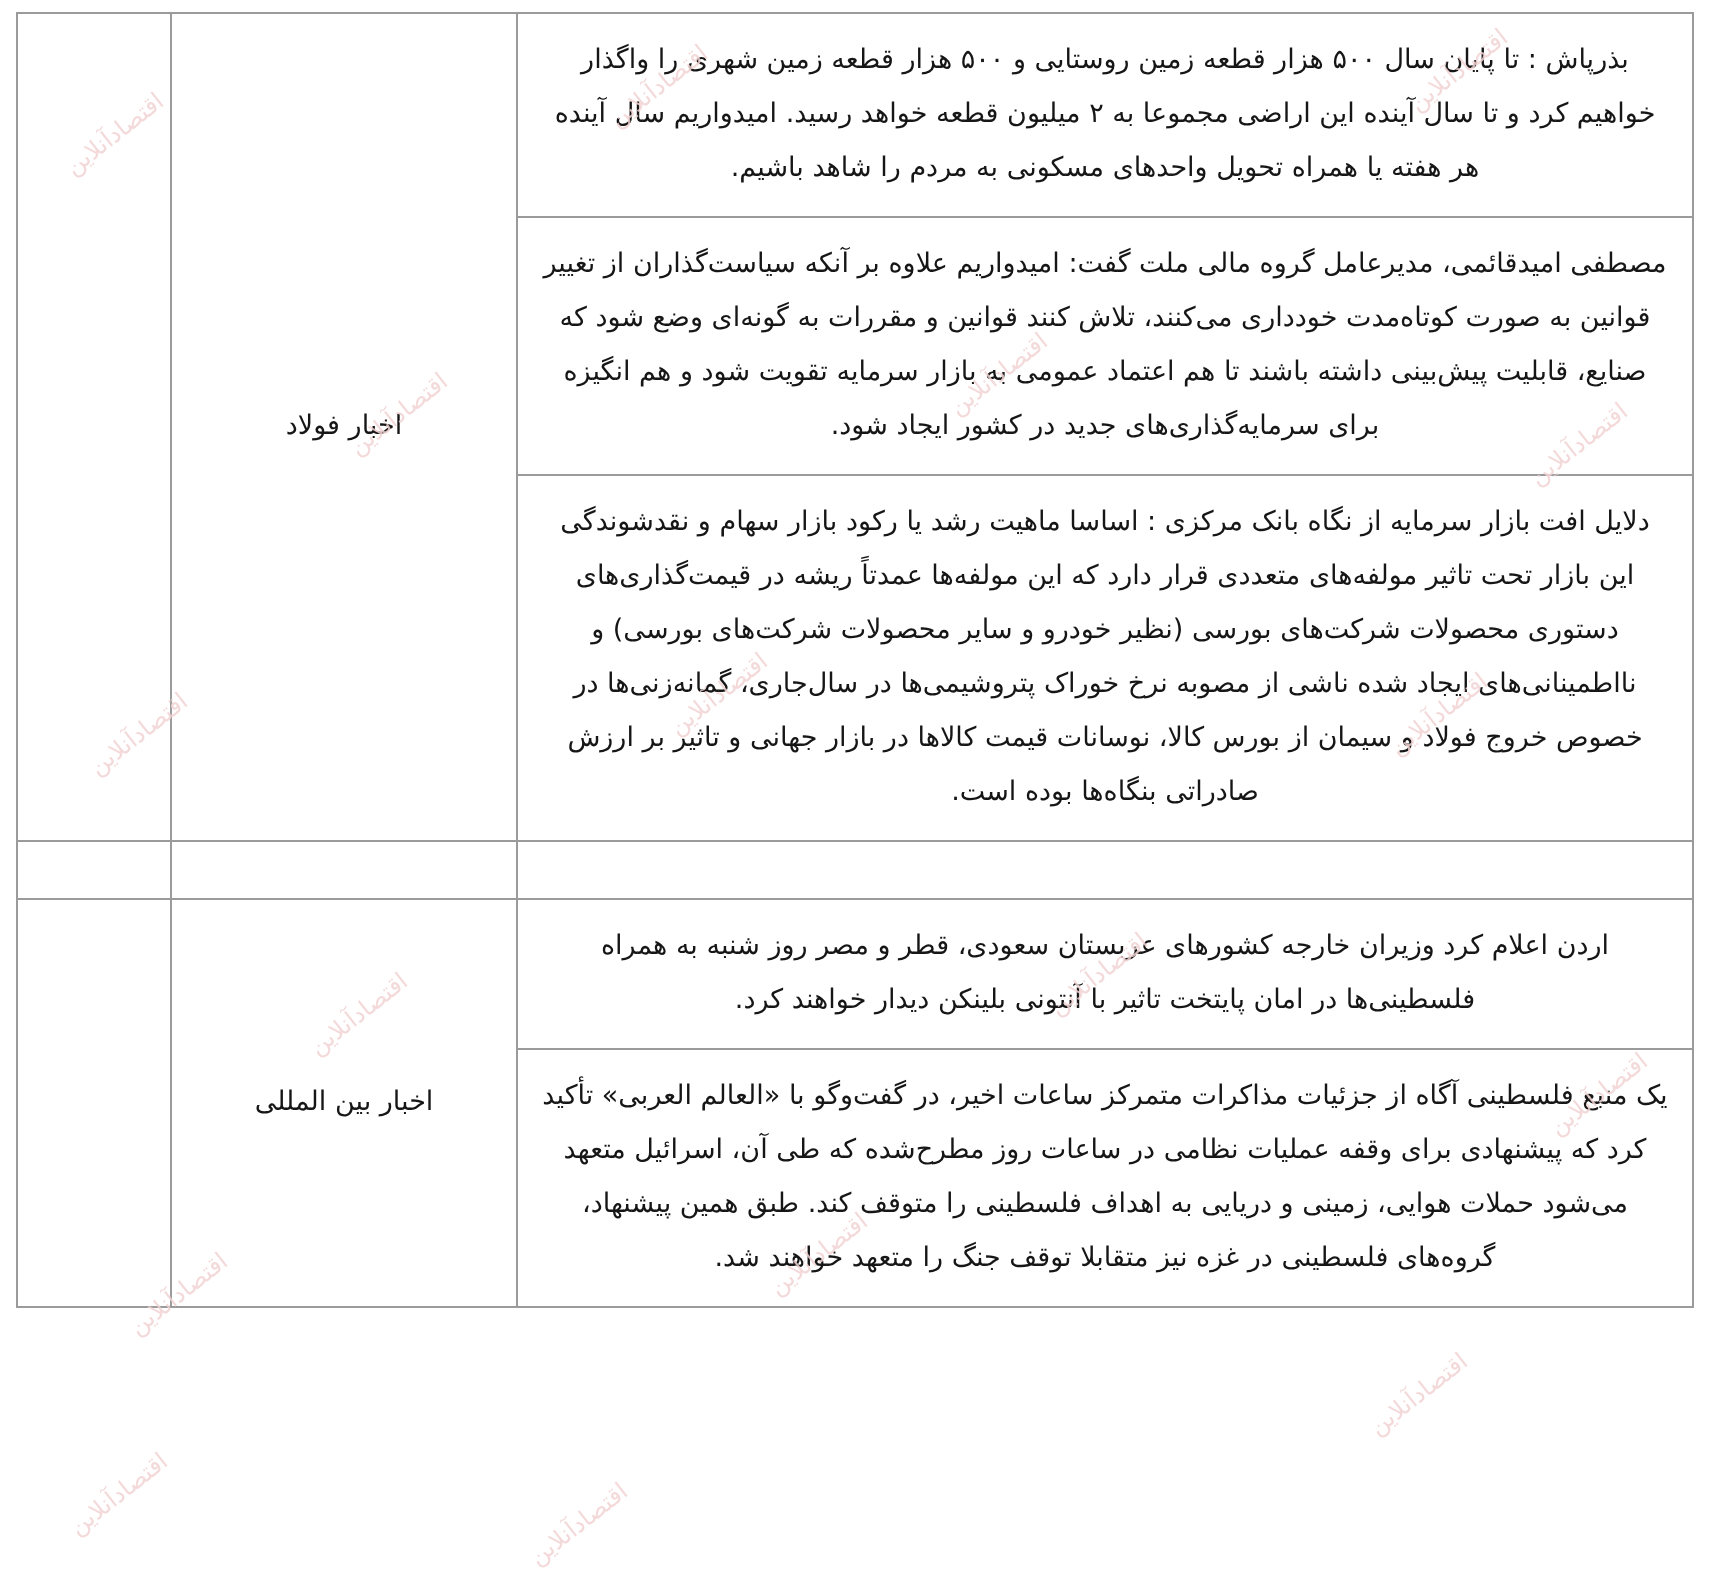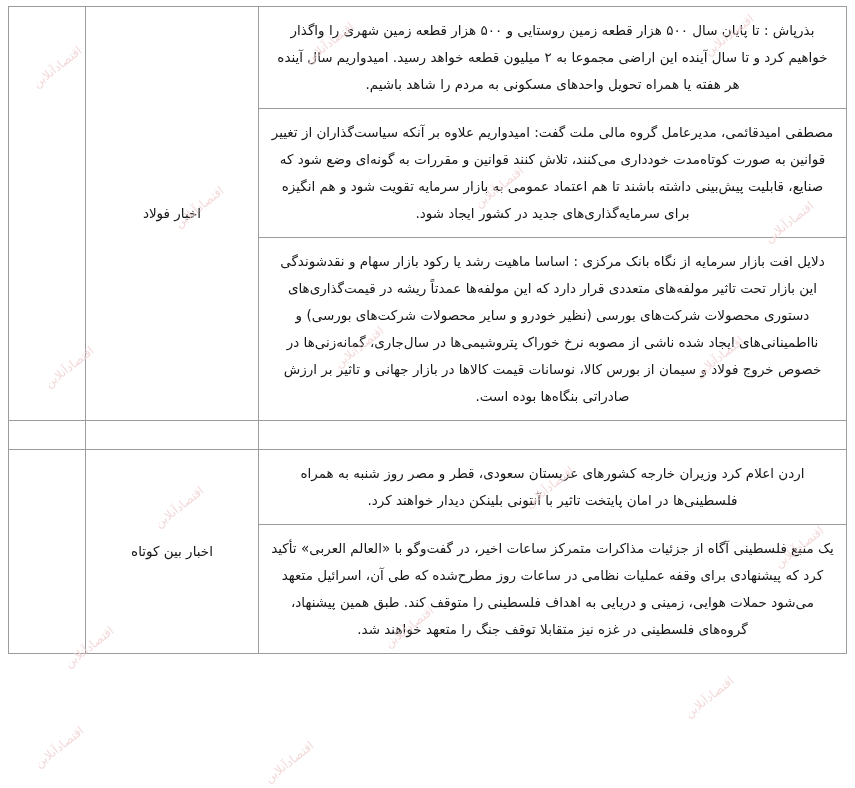--- a/index.html
+++ b/index.html
@@ -103,21 +103,21 @@
         <td class="empty-row-cell"></td>
         <td class="empty-row-cell"></td>
         <td class="empty-row-cell"></td>
       </tr>
 
       <tr>
         <td class="body-cell">
           <span class="cell-inner">اردن اعلام کرد وزیران خارجه کشورهای عربستان سعودی، قطر و مصر روز شنبه به همراه فلسطینی‌ها در امان پایتخت تاثیر با آنتونی بلینکن دیدار خواهند کرد.</span>
         </td>
         <td class="cat-cell" rowspan="2">
-          <span class="cell-inner">اخبار بین کوتاه</span>
+          <span class="cell-inner">اخبار بین المللی</span>
         </td>
         <td class="spacer-cell" rowspan="2"></td>
       </tr>
 
       <tr>
         <td class="body-cell">
           <span class="cell-inner">یک منبع فلسطینی آگاه از جزئیات مذاکرات متمرکز ساعات اخیر، در گفت‌وگو با «العالم العربی» تأکید کرد که پیشنهادی برای وقفه عملیات نظامی در ساعات روز مطرح‌شده که طی آن، اسرائیل متعهد می‌شود حملات هوایی، زمینی و دریایی به اهداف فلسطینی را متوقف کند. طبق همین پیشنهاد، گروه‌های فلسطینی در غزه نیز متقابلا توقف جنگ را متعهد خواهند شد.</span>
         </td>
       </tr>
 

